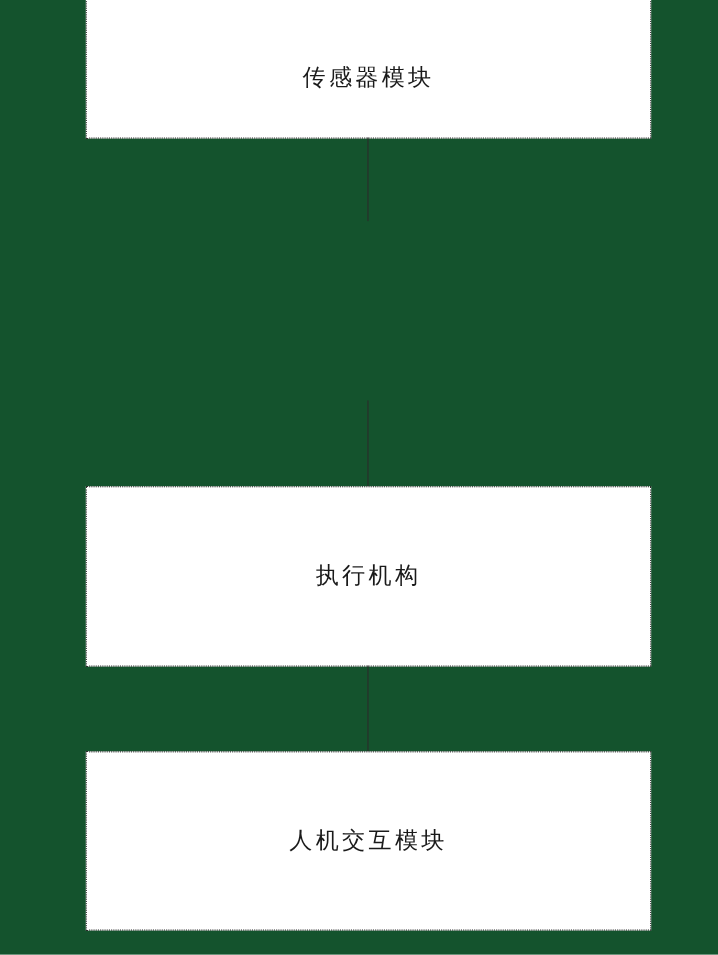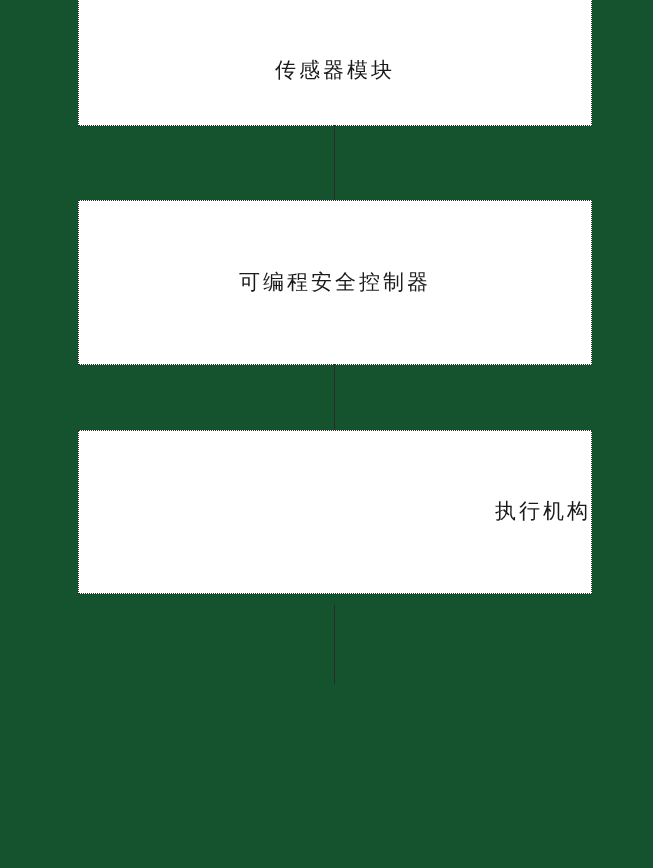--- a/index.html
+++ b/index.html
@@ -39,45 +39,45 @@
   }
   .connector {
     position: absolute;
     background: #2b2b2b;
     width: 1px;
   }
   
   #node-sensor      { left: 78px; top: -42px;  width: 514px; height: 168px; }
   #node-sensor .node-label { margin-top: 58px; }
   #node-controller  { left: 78px; top: 200px;  width: 514px; height: 165px; }
-  #node-actuator    { left: 78px; top: 430px;  width: 514px; height: 164px; justify-content: flex-end; }
+  #node-actuator    { left: 78px; top: 442px;  width: 514px; height: 164px; }
   #node-hmi         { left: 78px; top: 683px;  width: 514px; height: 163px; }
 
   
   #connector-1 { left: 334px; top: 125px; height: 76px; }
   #connector-2 { left: 334px; top: 364px; height: 79px; }
   #connector-3 { left: 334px; top: 605px; height: 79px; }
 </style>
 </head>
 <body>
 
 <div id="canvas">
 
   <div class="node" id="node-sensor">
     <span class="node-label">传感器模块</span>
   </div>
 
   <div class="connector" id="connector-1"></div>
 
-  <div class="node" id="node-controller">
-    <span class="node-label">可编程安全控制器</span>
-  </div>
 
   <div class="connector" id="connector-2"></div>
 
   <div class="node" id="node-actuator">
     <span class="node-label">执行机构</span>
   </div>
 
   <div class="connector" id="connector-3"></div>
 
+  <div class="node" id="node-hmi">
+    <span class="node-label">人机交互模块</span>
+  </div>
 
 </div>
 
 </body></html>

